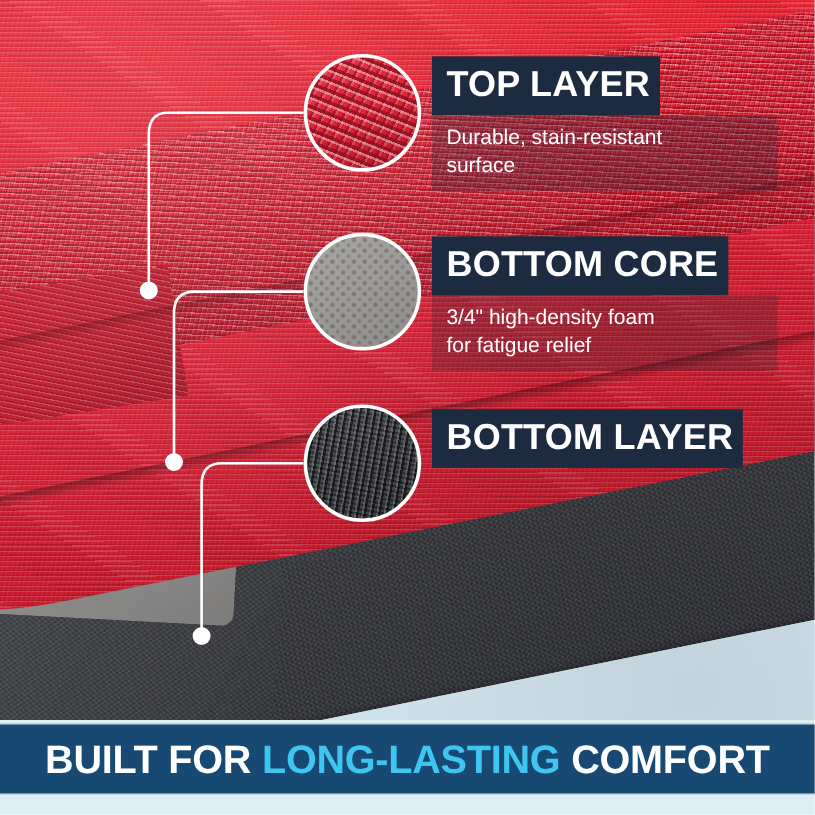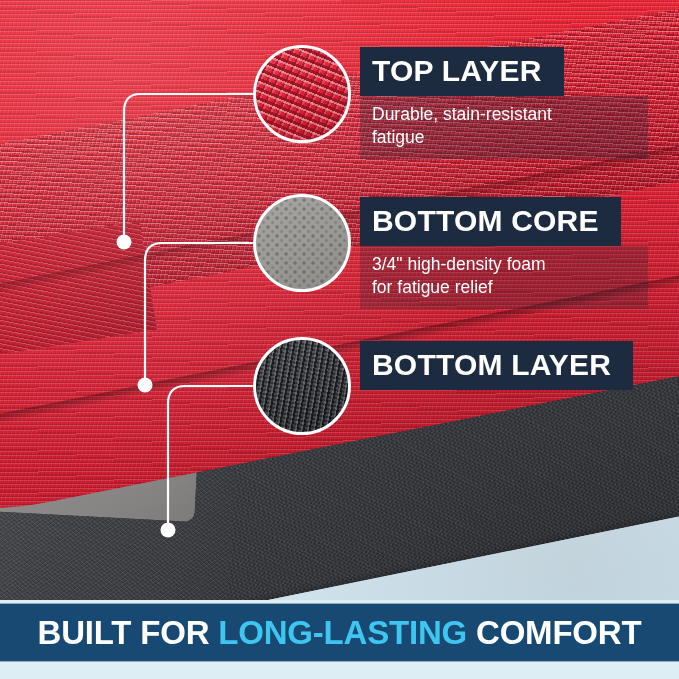--- a/index.html
+++ b/index.html
@@ -240,21 +240,21 @@
     position: absolute;
   }
   .callout-title {
     display: inline-block;
     background: #1c2b40;
     color: #ffffff;
     font-size: 30px;
     font-weight: 700;
     letter-spacing: .2px;
     line-height: 1;
-    padding: 9px 22px 10px 12px;
+    padding: 9px 8px 10px 12px;
     white-space: nowrap;
   }
   .callout-desc {
     display: block;
     color: #ffffff;
     font-size: 17.5px;
     font-weight: 400;
     line-height: 1.33;
     padding: 7px 14px 9px 12px;
     white-space: pre-line;
@@ -320,21 +320,21 @@
       <circle class="leader-dot" cx="168" cy="530" r="7.5"></circle>
     </svg>
 
     <div class="zoom-circle zc-red" style="left:253px; top:45px;"></div>
     <div class="zoom-circle zc-gray" style="left:253px; top:194px;"></div>
     <div class="zoom-circle zc-dark" style="left:253px; top:337px;"></div>
 
     <div class="callout" style="left:360px; top:47px; width:288px;">
       <div class="callout-title">TOP LAYER</div>
       <div class="callout-desc desc-panel-red">Durable, stain-resistant
-fatigue</div>
+surface</div>
     </div>
 
     <div class="callout" style="left:360px; top:197px; width:288px;">
       <div class="callout-title">BOTTOM CORE</div>
       <div class="callout-desc desc-panel-gray">3/4" high-density foam
 for fatigue relief</div>
     </div>
 
     <div class="callout" style="left:360px; top:341px; width:288px;">
       <div class="callout-title">BOTTOM LAYER</div>

